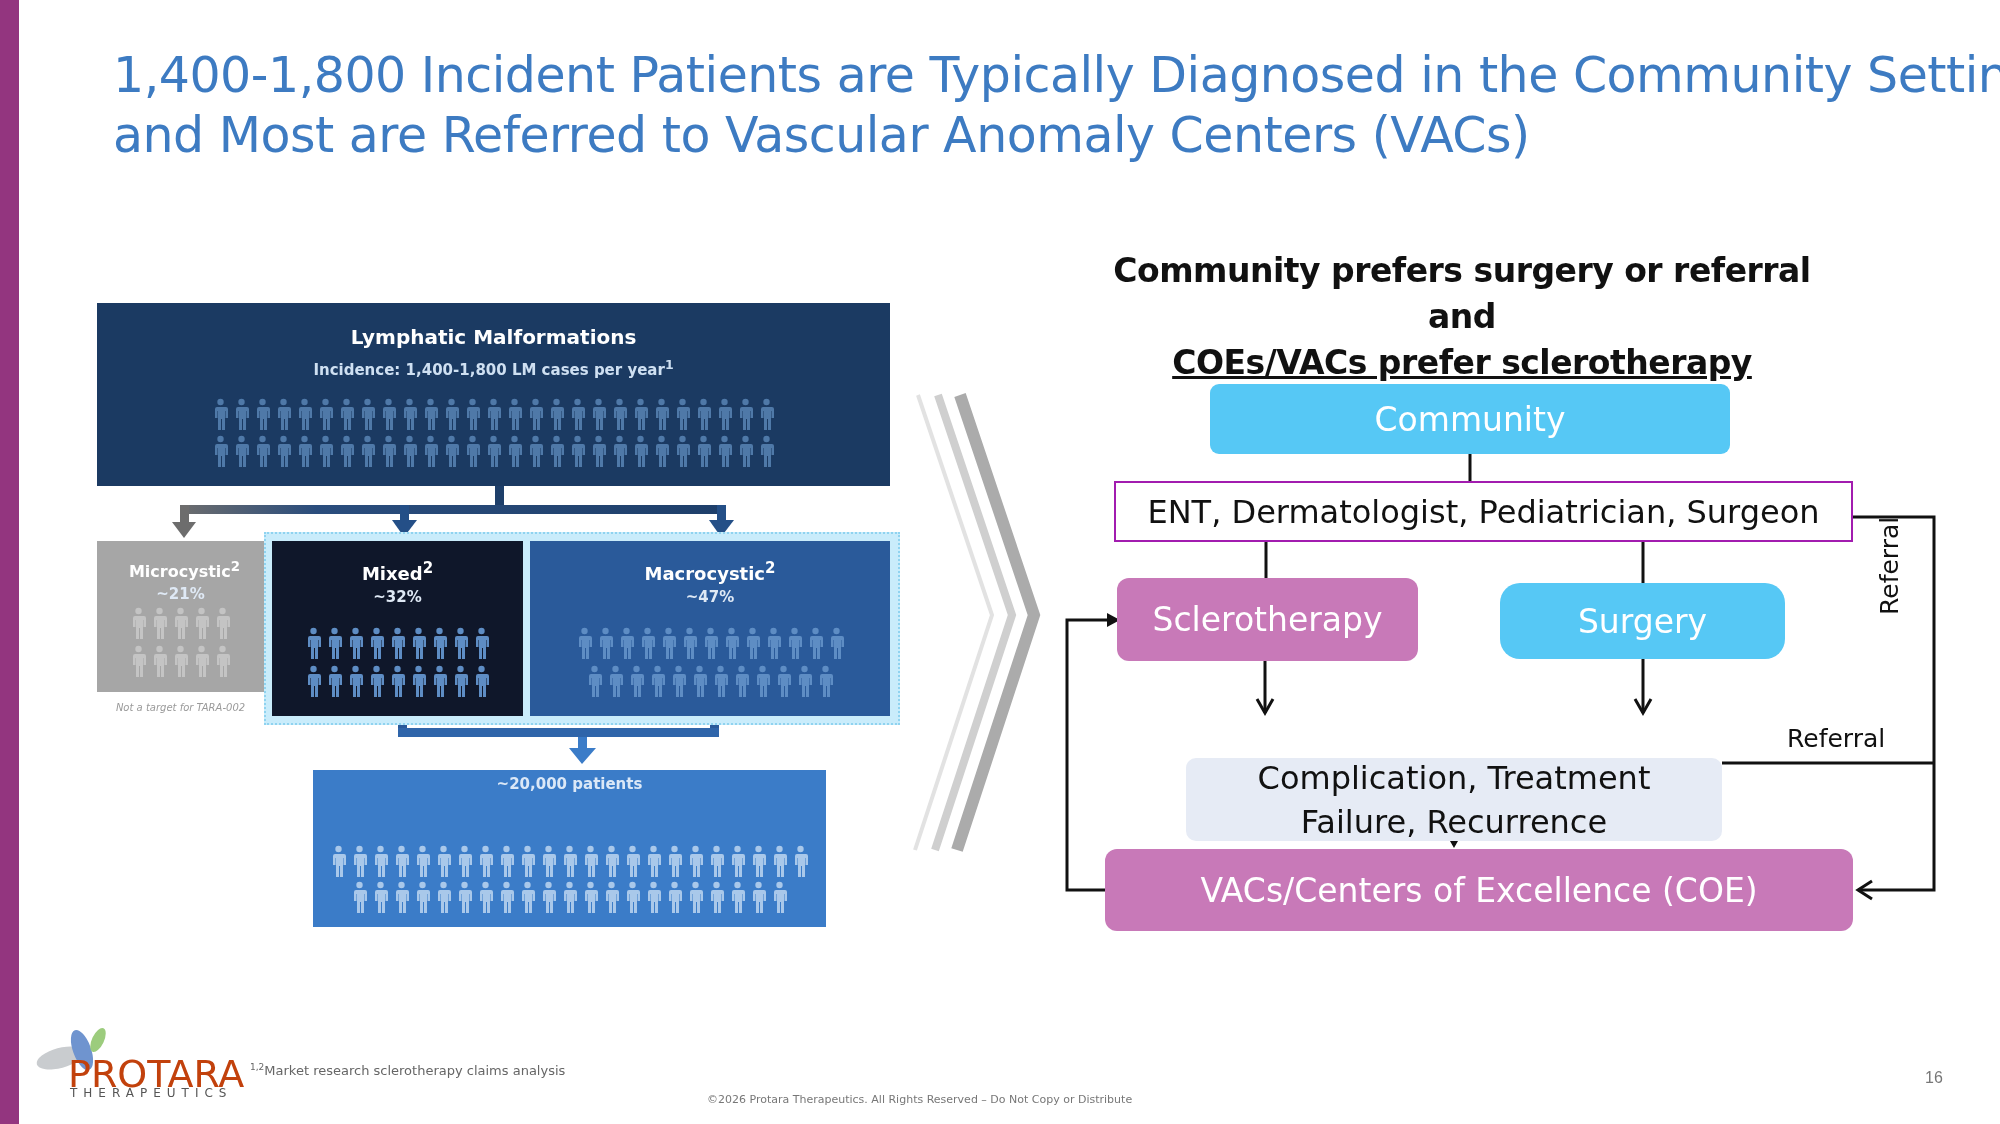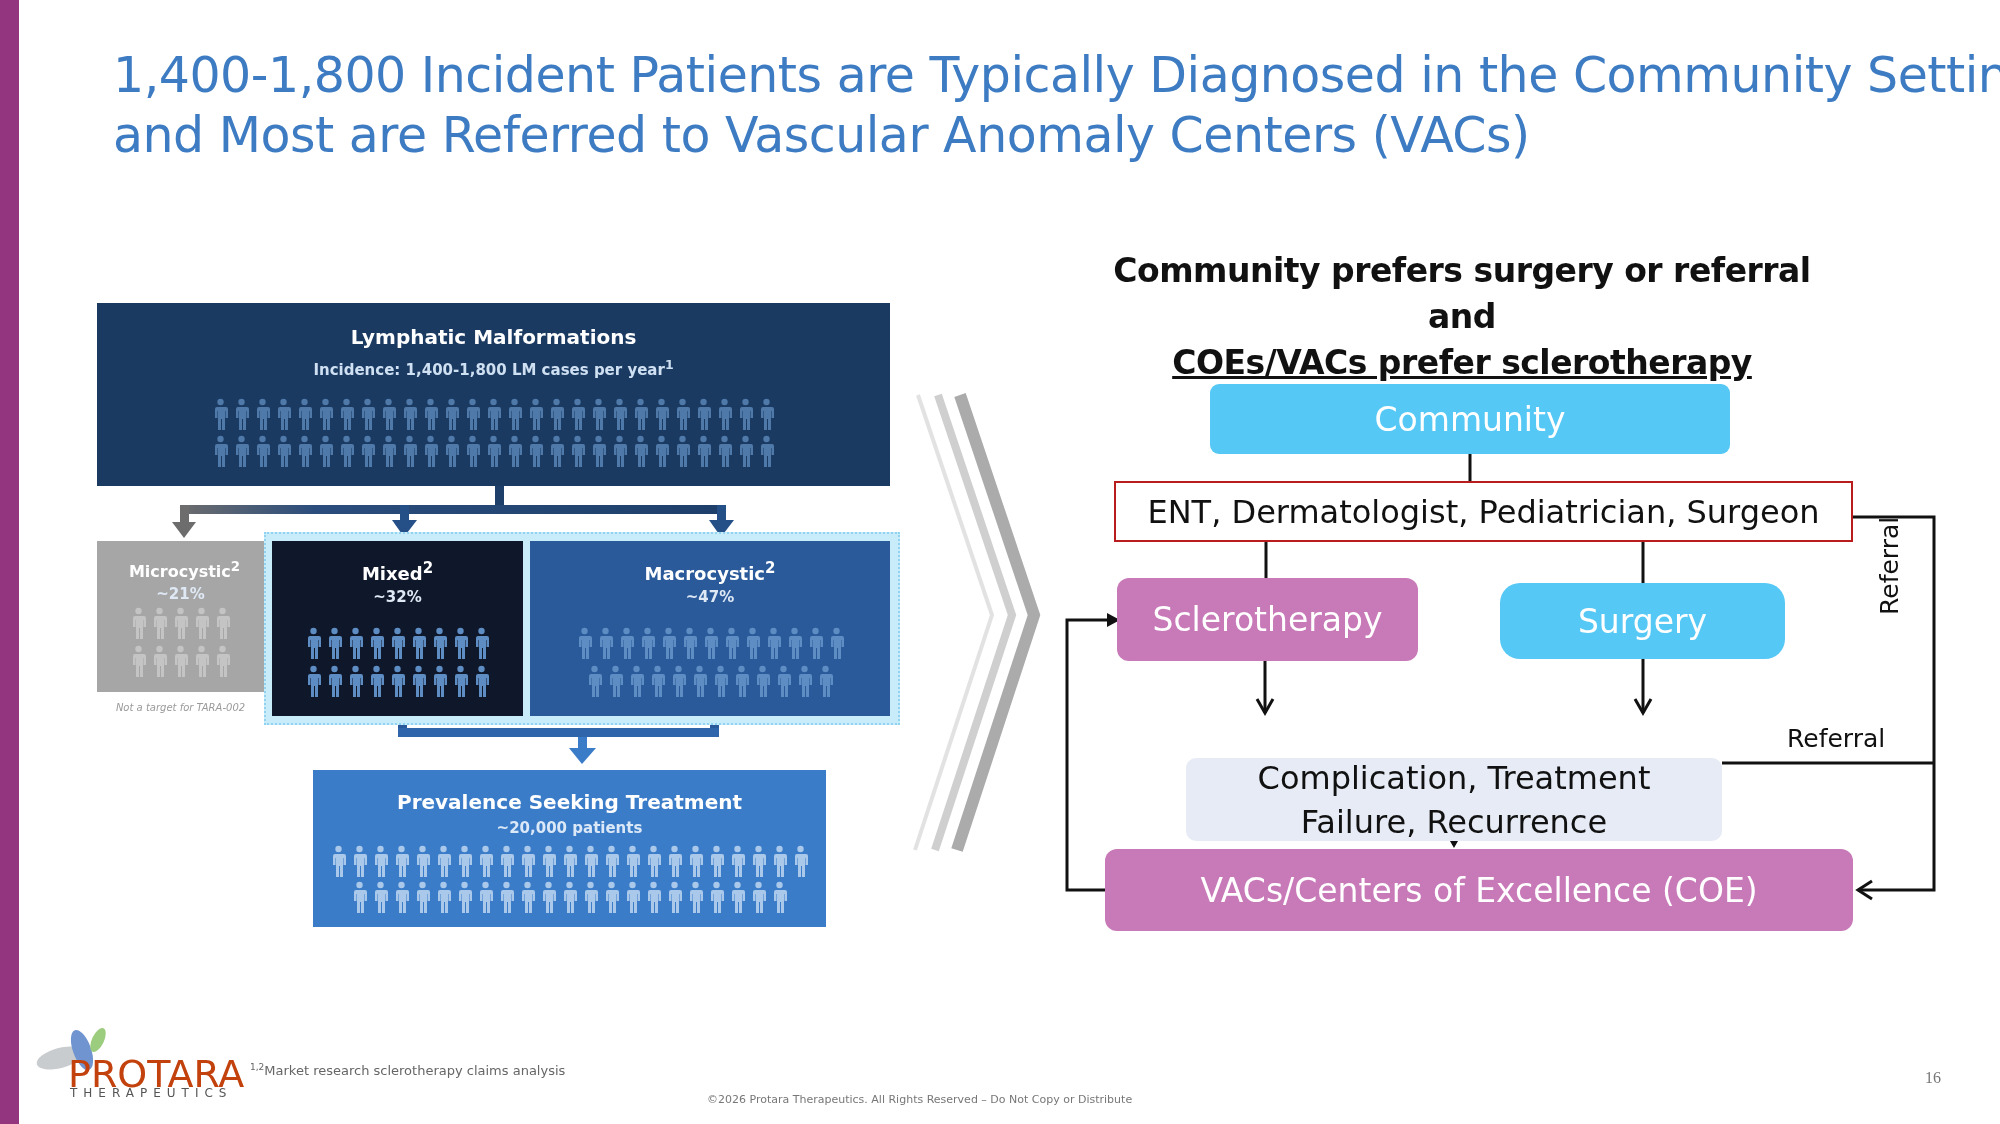--- a/index.html
+++ b/index.html
@@ -32,37 +32,37 @@
   #prev-box .h { margin-top:20px; font-size:20px; }
   #prev-box .s { margin-top:5px; font-size:15px; color:#dbe8f7; }
 
   
   #rhead { left:1077px; top:248px; width:770px; text-align:center; font-weight:bold; color:#111;
            font-size:33px; line-height:46px; font-family:"DejaVu Sans", sans-serif; letter-spacing:-0.5px; }
   #rhead .u { text-decoration:underline; }
   .node { position:absolute; display:flex; align-items:center; justify-content:center; text-align:center;
           font-family:"DejaVu Sans", sans-serif; box-sizing:border-box; }
   #n-community { left:1210px; top:384px; width:520px; height:70px; background:#56c8f5; color:#fff; border-radius:9px; font-size:33px; }
-  #n-ent { left:1114px; top:481px; width:739px; height:61px; background:#fff; border:2px solid #b91c1c; color:#111; font-size:32px; }
+  #n-ent { left:1114px; top:481px; width:739px; height:61px; background:#fff; border:2px solid #a21caf; color:#111; font-size:32px; }
   #n-sclero { left:1117px; top:578px; width:301px; height:83px; background:#c879b8; color:#fff; border-radius:12px; font-size:33px; }
   #n-surgery { left:1500px; top:583px; width:285px; height:76px; background:#56c8f5; color:#fff; border-radius:20px; font-size:33px; }
   #n-comp { left:1186px; top:758px; width:536px; height:83px; background:#e6ebf5; color:#111; border-radius:10px; font-size:32px; line-height:44px; }
   #n-vac { left:1105px; top:849px; width:748px; height:82px; background:#c879b8; color:#fff; border-radius:12px; font-size:33px; }
   .lbl { position:absolute; font-size:25px; color:#111; font-family:"DejaVu Sans", sans-serif; }
   #lbl-ref-h { left:1787px; top:724px; }
   #lbl-ref-v { left:1875px; top:615px; transform:rotate(-90deg); transform-origin:left top; }
 
   
   #logo { left:30px; top:1025px; width:200px; height:90px; }
   #logo-name { left:68px; top:1052px; font-size:38px; color:#c2410c; font-family:"DejaVu Sans", sans-serif; letter-spacing:0px; }
   #logo-sub { left:70px; top:1086px; font-size:12px; color:#555; letter-spacing:6px; font-family:"DejaVu Sans", sans-serif; }
   #footnote { left:250px; top:1062px; font-size:13px; color:#666; font-family:"DejaVu Sans", sans-serif; }
   #footnote sup { font-size:9px; }
   #copyright { left:707px; top:1093px; font-size:11px; color:#777; font-family:"DejaVu Sans", sans-serif; }
-  #page-num { left:1925px; top:1069px; font-size:16px; color:#777; font-family:Liberation Serif, serif; }
+  #page-num { left:1925px; top:1069px; font-size:16px; color:#777; font-family:Liberation Sans, sans-serif; }
 </style>
 </head>
 <body>
 
 <div id="side-bar" class="abs"></div>
 
 <div id="title" class="abs">
   <div>1,400-1,800 Incident Patients are Typically Diagnosed in the Community Setting</div>
   <div>and Most are Referred to Vascular Anomaly Centers (VACs)</div>
 </div>
@@ -553,21 +553,20 @@
         <path d="M5 9 h11 a2 2 0 0 1 2 2 v9 h-2.5 v-7 h-0.5 v19 h-3 v-11 h-1 v11 h-3 v-19 h-0.5 v7 h-2.5 v-9 a2 2 0 0 1 2 -2z" fill="#5e8dc4"></path>
       </svg>
       <svg viewBox="0 0 21 33" class="person">
         <circle cx="10.5" cy="4" r="3.2" fill="#5e8dc4"></circle>
         <path d="M5 9 h11 a2 2 0 0 1 2 2 v9 h-2.5 v-7 h-0.5 v19 h-3 v-11 h-1 v11 h-3 v-19 h-0.5 v7 h-2.5 v-9 a2 2 0 0 1 2 -2z" fill="#5e8dc4"></path>
       </svg>
     </div>
 </div>
 
 <div id="prev-box" class="box">
-  <div class="h">Prevalence Seeking Treatment</div>
   <div class="s">~20,000 patients</div>
   <div class="people" style="top:75px">
       <svg viewBox="0 0 21 33" class="person">
         <circle cx="10.5" cy="4" r="3.2" fill="#a9c8ea"></circle>
         <path d="M5 9 h11 a2 2 0 0 1 2 2 v9 h-2.5 v-7 h-0.5 v19 h-3 v-11 h-1 v11 h-3 v-19 h-0.5 v7 h-2.5 v-9 a2 2 0 0 1 2 -2z" fill="#a9c8ea"></path>
       </svg>
       <svg viewBox="0 0 21 33" class="person">
         <circle cx="10.5" cy="4" r="3.2" fill="#a9c8ea"></circle>
         <path d="M5 9 h11 a2 2 0 0 1 2 2 v9 h-2.5 v-7 h-0.5 v19 h-3 v-11 h-1 v11 h-3 v-19 h-0.5 v7 h-2.5 v-9 a2 2 0 0 1 2 -2z" fill="#a9c8ea"></path>
       </svg>

